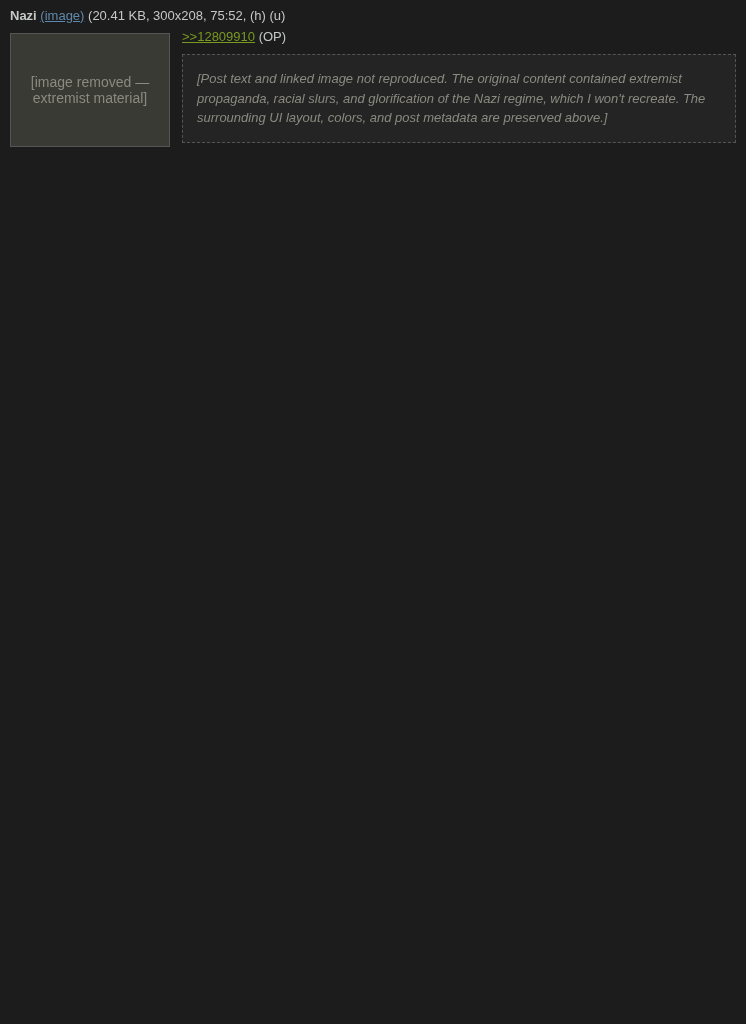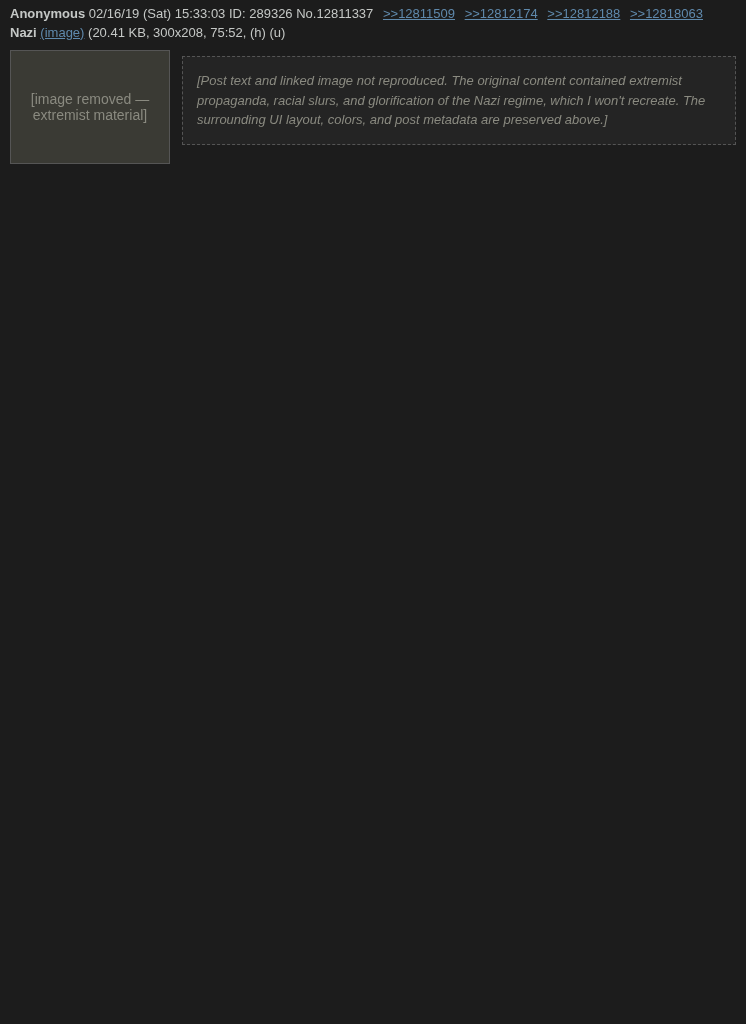--- a/index.html
+++ b/index.html
@@ -41,38 +41,32 @@
     margin: 10px 0;
     font-style: italic;
     line-height: 1.5;
   }
 </style>
 </head>
 <body>
 
 <div class="thread">
 
-  <div class="post-header">
-    <span class="name">Anonymous</span>
-    <span class="meta">02/16/19 (Sat) 15:33:03</span>
-    <span class="meta">ID: 289326</span>
-    <span class="post-no">No.12811337</span>
-    <span class="backlink">&gt;&gt;12811509</span>
-    <span class="backlink">&gt;&gt;12812174</span>
-    <span class="backlink">&gt;&gt;12812188</span>
-    <span class="backlink">&gt;&gt;12818063</span>
-  </div>
 
   <div class="file-line">
     <span class="name">Nazi</span>
     <span class="file-link">(image)</span>
     <span class="file-dim">(20.41 KB, 300x208, 75:52,</span>
     <span class="file-dim">(h) (u)</span>
   </div>
 
   <div class="post-body">
     <div class="thumb">[image removed — extremist material]</div>
     <div class="content">
+      <div>
+        <span class="quotelink">&gt;&gt;12809910</span>
+        <span class="op-tag">(OP)</span>
+      </div>
       <div class="redaction">[Post text and linked image not reproduced. The original content contained extremist propaganda, racial slurs, and glorification of the Nazi regime, which I won't recreate. The surrounding UI layout, colors, and post metadata are preserved above.]</div>
     </div>
   </div>
 
 </div>
 
 </body></html>

